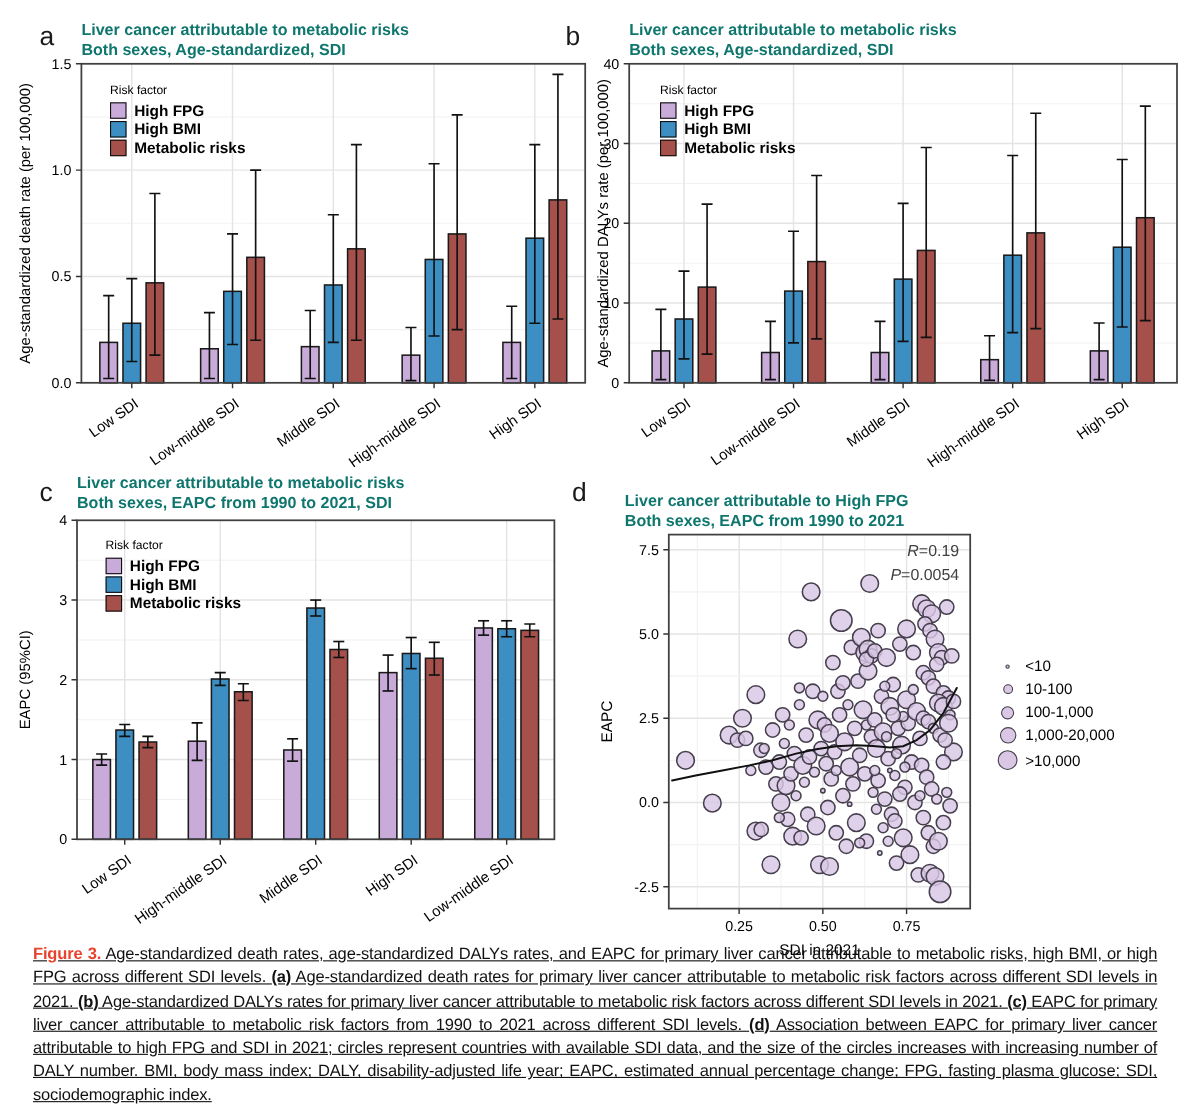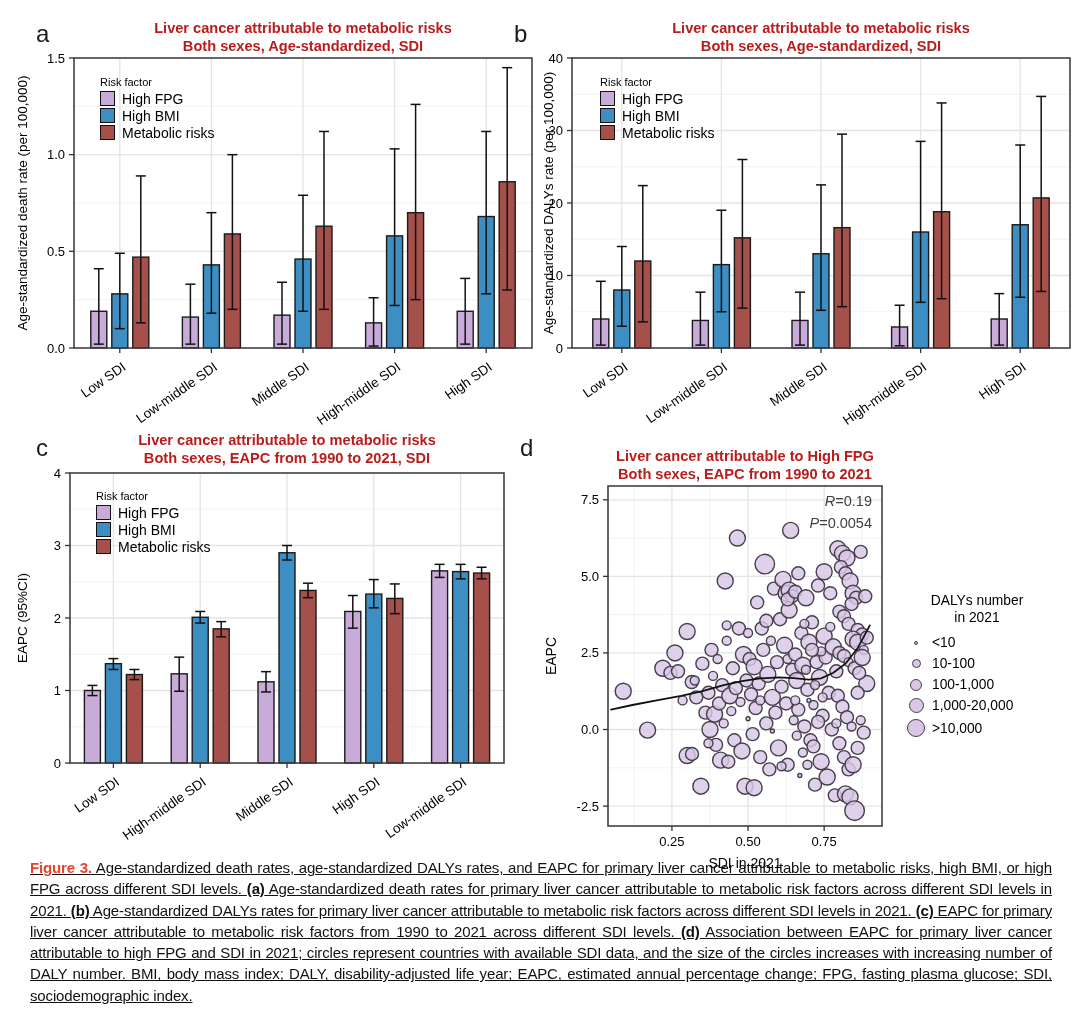--- a/index.html
+++ b/index.html
@@ -1,24 +1,24 @@
 <!DOCTYPE html>
 <html><head>
 <meta charset="utf-8">
 <style>
   html,body{margin:0;padding:0;background:#fff;}
   .fig{position:relative;width:1080px;height:1016px;background:#ffffff;
        font-family:"Liberation Sans",sans-serif;overflow:hidden;}
   .panel{position:absolute;}
   .panel-letter{position:absolute;font-size:24px;color:#1a1a1a;line-height:1;}
-  .ptitle{position:absolute;text-align:center;font-weight:bold;font-size:14.6px;
-          line-height:18px;color:#b91c1c;}
+  .ptitle{position:absolute;text-align:left;font-weight:bold;font-size:14.6px;
+          line-height:18px;color:#0f766e;}
   .legend{position:absolute;}
   .legend-title{font-size:11px;color:#000;margin-bottom:3px;}
-  .lrow{display:flex;align-items:flex-start;height:17px;}
+  .lrow{display:flex;align-items:flex-end;height:17px;font-weight:bold;}
   .swatch{width:15px;height:15px;border:1.6px solid #111;box-sizing:border-box;flex:none;}
   .lbl{margin-left:7px;font-size:14px;color:#000;white-space:nowrap;}
   .annotation{position:absolute;text-align:right;font-size:14.5px;line-height:1.55;color:#404040;}
   .annotation i{font-style:italic;}
   .slegend{position:absolute;font-size:13.8px;color:#000;}
   .slegend-title{text-align:center;width:146px;line-height:1.25;margin-bottom:9px;}
   .srow{display:flex;align-items:center;margin:6px 0;}
   .ccol{width:24px;display:flex;justify-content:center;align-items:center;flex:none;}
   .size-circle{border-radius:50%;box-sizing:border-box;border:1.5px solid #463F4D;background:#D9C7E5;}
   .c1{width:4px;height:4px}.c2{width:9px;height:9px}.c3{width:12px;height:12px}
@@ -606,24 +606,20 @@
         <line x1="308.15555555555557" x2="308.15555555555557" y1="348" y2="353" stroke="#333" stroke-width="1.3"></line>
         <text x="308.15555555555557" y="368" text-anchor="middle" font-size="13" fill="#000">0.75</text>
         <text x="229" y="390" text-anchor="middle" font-size="14" fill="#000">SDI in 2021</text>
         <text x="40" y="178" text-anchor="middle" font-size="14" fill="#000" transform="rotate(-90 40 178)">EAPC</text>
       </svg>
     <div class="annotation" style="left:206px;top:46px;width:150px">
       <div><i>R</i><span>=0.19</span></div>
       <div><i>P</i><span>=0.0054</span></div>
     </div>
     <div class="slegend" style="left:388px;top:148px;width:170px">
-      <div class="slegend-title">
-        <div>DALYs number</div>
-        <div>in 2021</div>
-      </div>
       <div class="srow">
           <span class="ccol">
             <span class="size-circle c1" style="background: rgb(217, 199, 229); border-color: rgb(70, 63, 77);"></span>
           </span>
           <span class="lbl">&lt;10</span>
         </div>
       <div class="srow">
           <span class="ccol">
             <span class="size-circle c2" style="background: rgb(217, 199, 229); border-color: rgb(70, 63, 77);"></span>
           </span>

